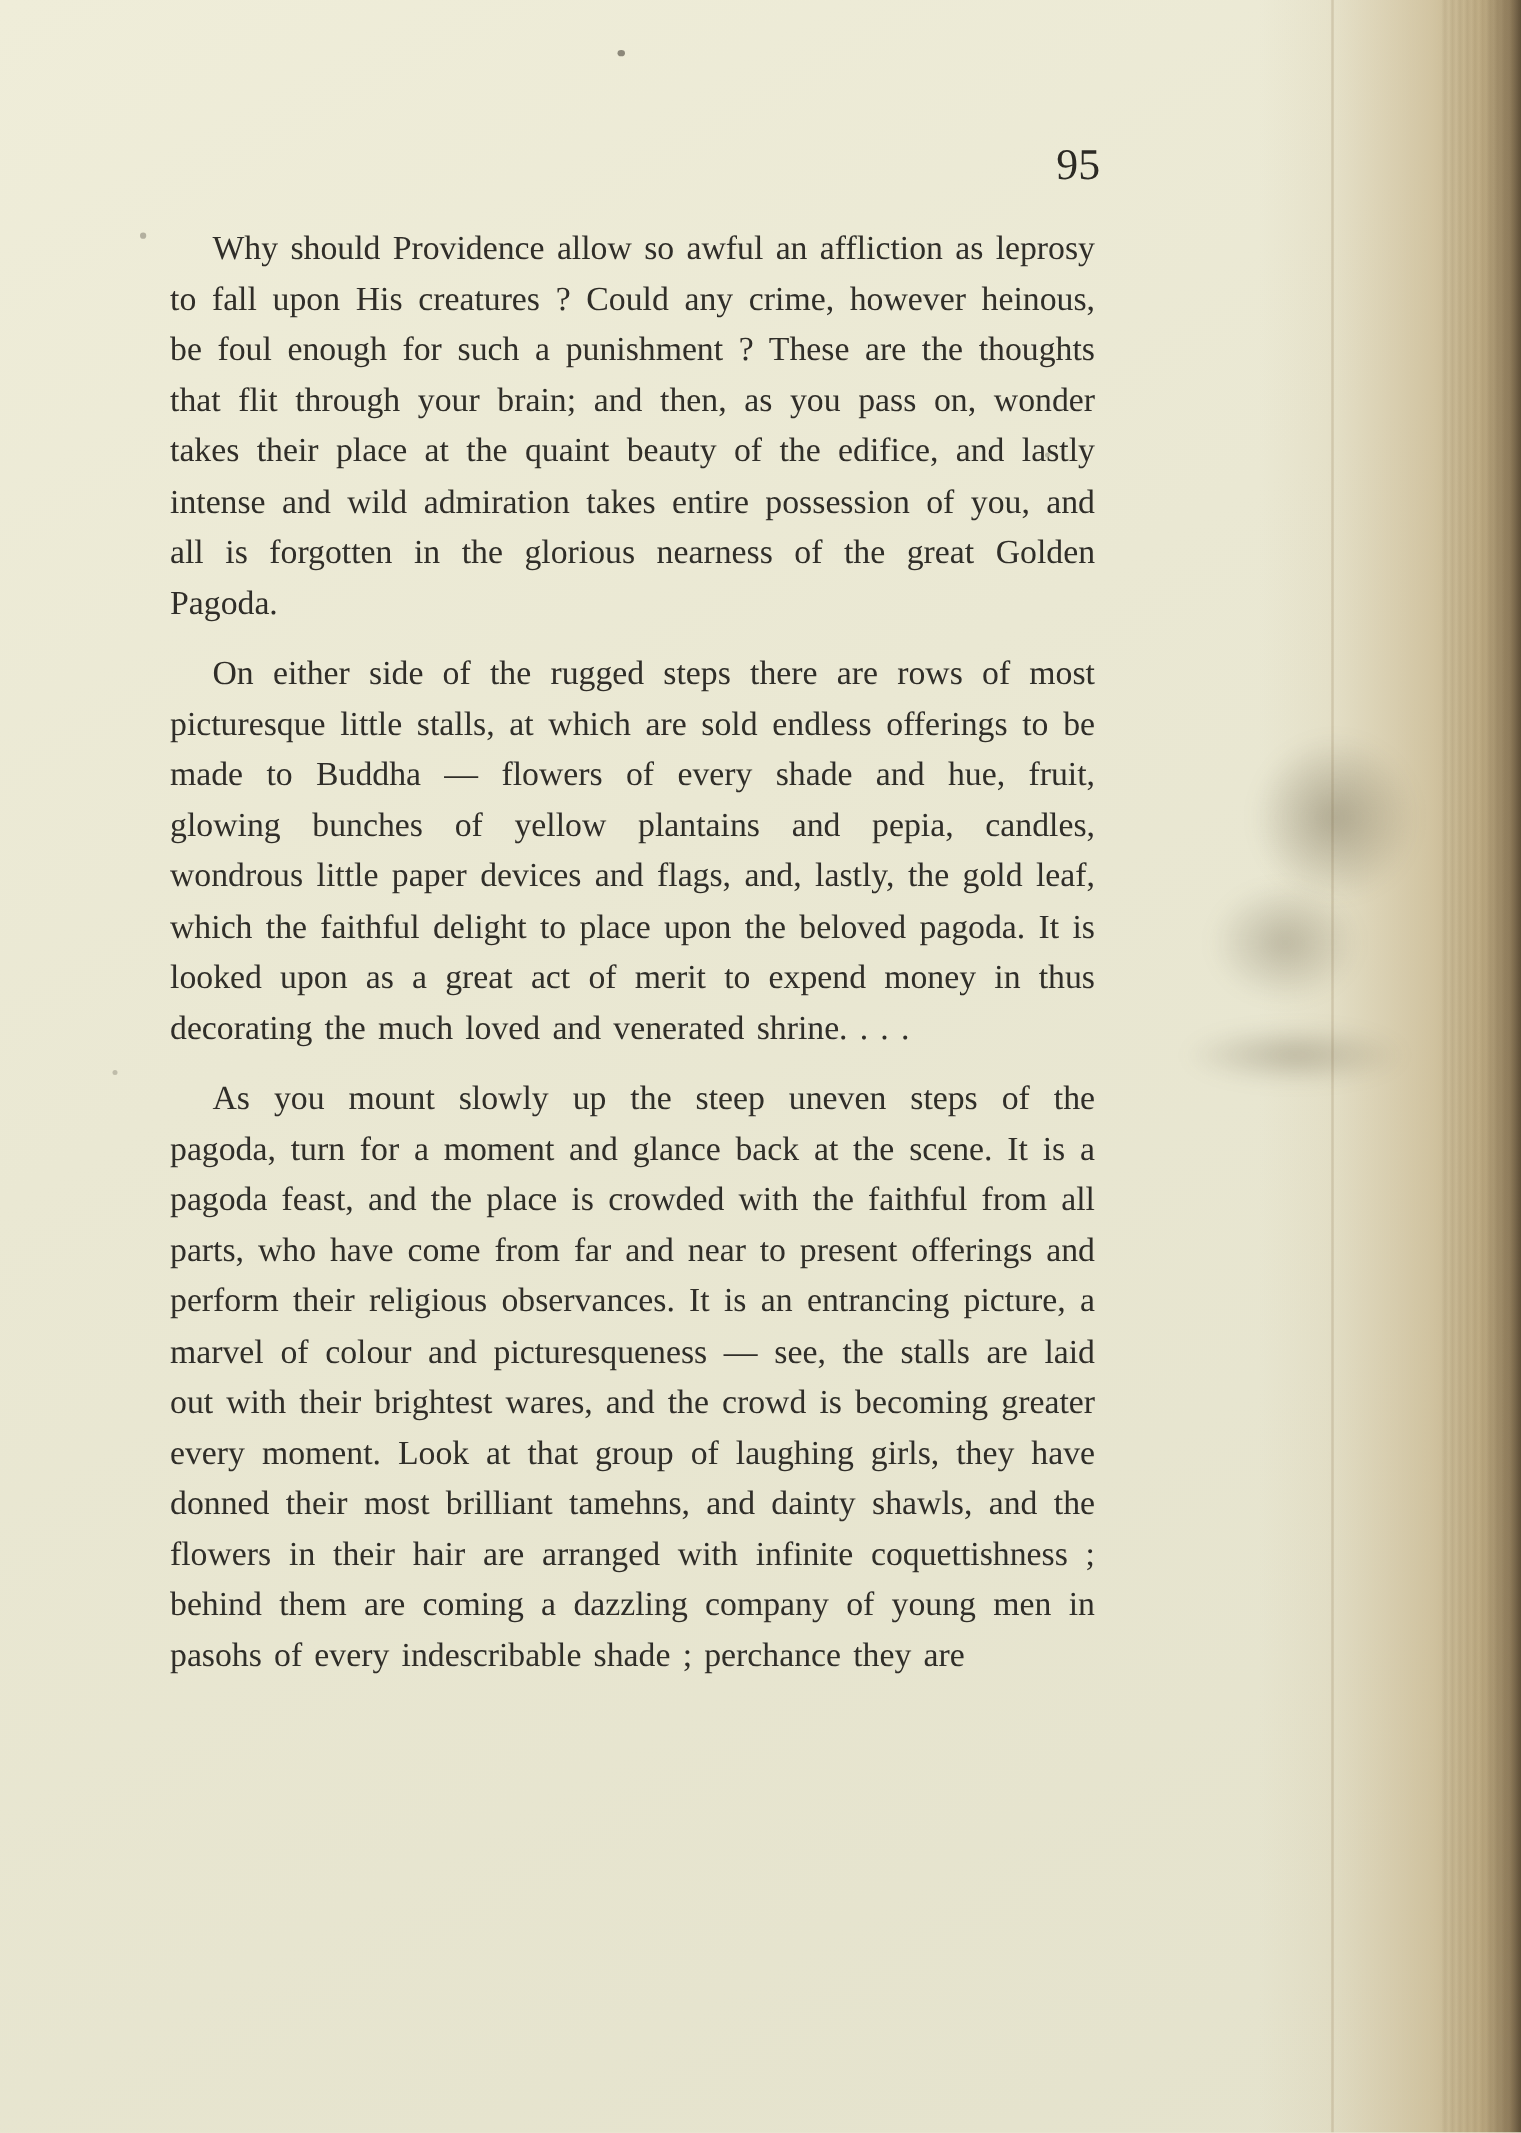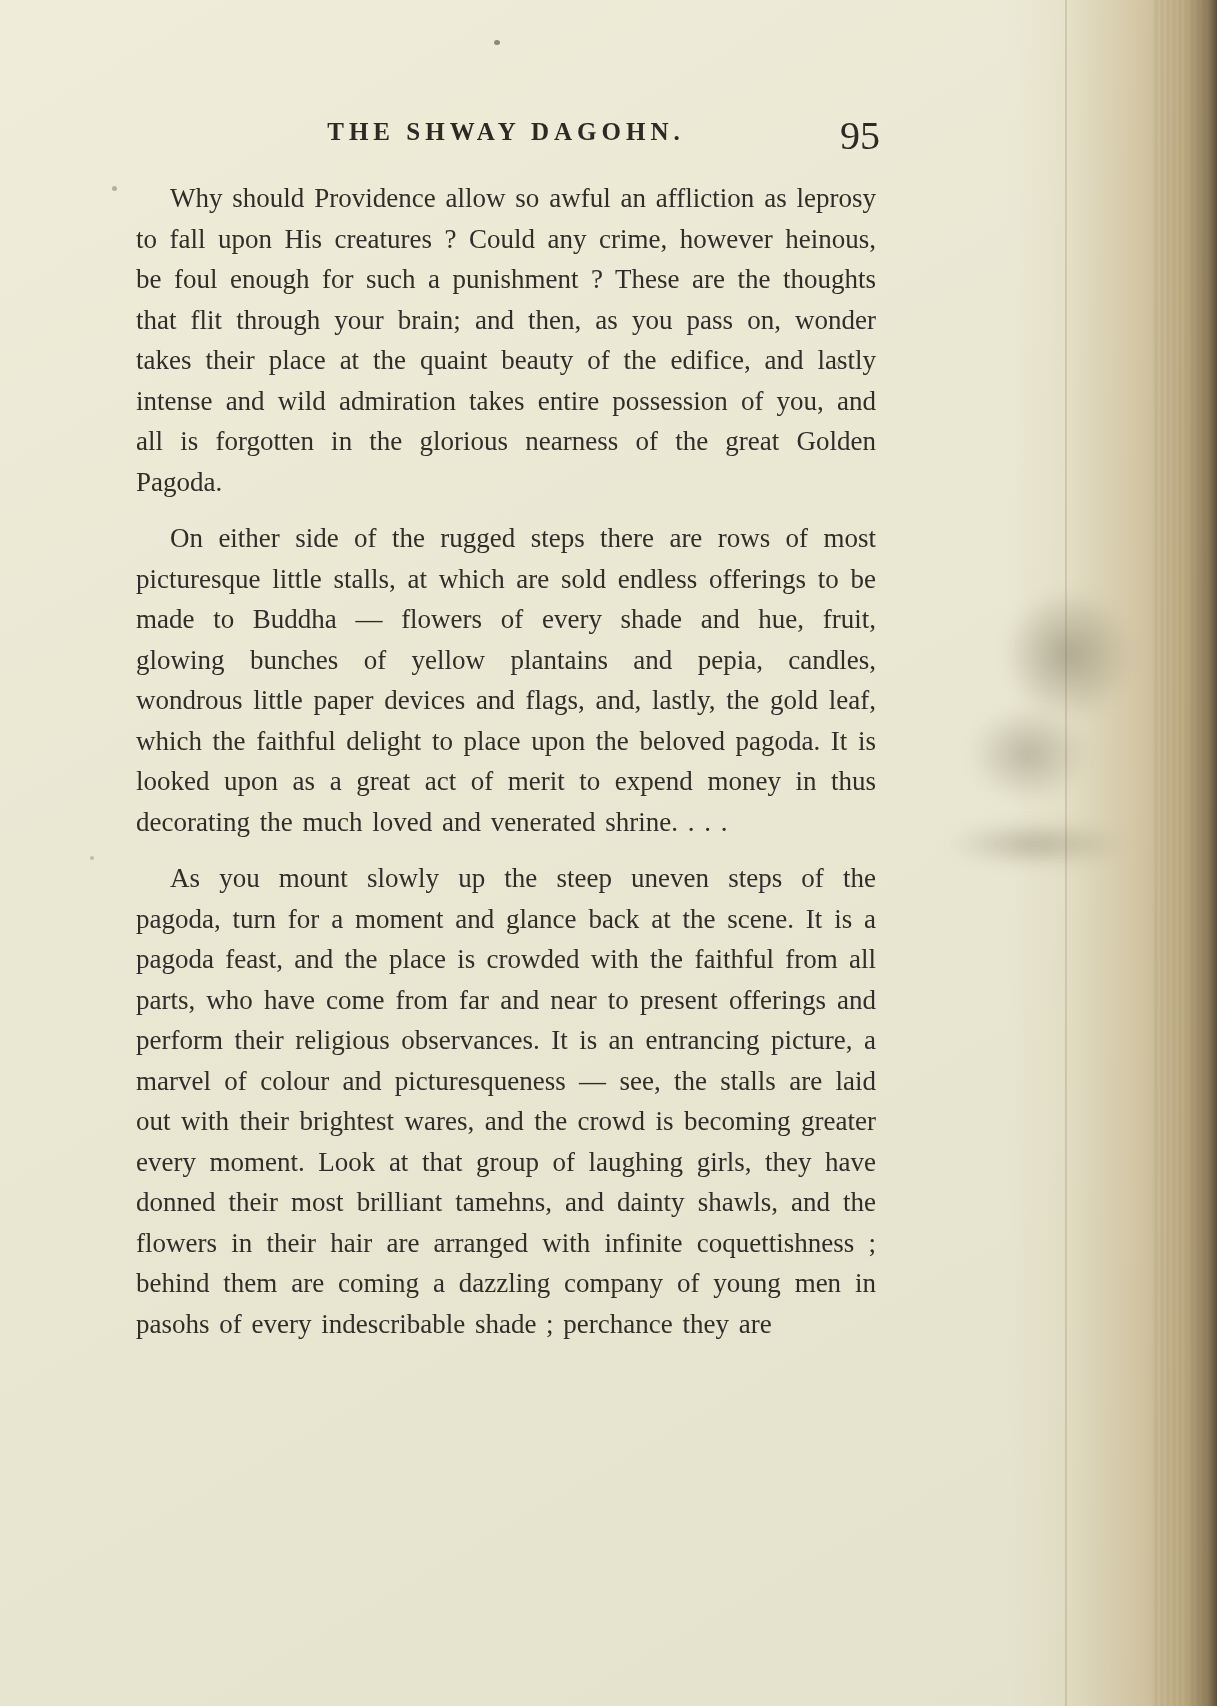--- a/index.html
+++ b/index.html
@@ -92,21 +92,21 @@
     font-weight: bold;
     font-size: 25px;
     letter-spacing: 5px;
     color: #2c2a24;
     white-space: nowrap;
   }
   .pagenum {
     position: absolute;
     right: 12px;
     top: -4px;
-    font-size: 40px;
+    font-size: 35px;
     color: #2c2a24;
     text-align: right;
   }
   .body p {
     margin: 16px;
     text-indent: 34px;
     text-align: justify;
     font-size: 27px;
     line-height: 40.5px;
     word-spacing: 3px;
@@ -126,21 +126,20 @@
   <div class="smudge s2"></div>
   <div class="smudge s3"></div>
 
   <div class="speck d1"></div>
   <div class="speck d2"></div>
   <div class="speck d3"></div>
   <div class="speck d4"></div>
 
   <div class="content">
     <div class="header">
-      <span class="title">THE SHWAY DAGOHN.</span>
       <span class="pagenum">95</span>
     </div>
 
     <div class="body">
       <p>Why should Providence allow so awful an affliction as leprosy to fall upon His creatures ? Could any crime, however heinous, be foul enough for such a punishment ? These are the thoughts that flit through your brain; and then, as you pass on, wonder takes their place at the quaint beauty of the edifice, and lastly intense and wild admiration takes entire possession of you, and all is forgotten in the glorious nearness of the great Golden Pagoda.</p>
       <p>On either side of the rugged steps there are rows of most picturesque little stalls, at which are sold endless offerings to be made to Buddha — flowers of every shade and hue, fruit, glowing bunches of yellow plantains and pepia, candles, wondrous little paper devices and flags, and, lastly, the gold leaf, which the faithful delight to place upon the beloved pagoda. It is looked upon as a great act of merit to expend money in thus decorating the much loved and venerated shrine. . . .</p>
       <p>As you mount slowly up the steep uneven steps of the pagoda, turn for a moment and glance back at the scene. It is a pagoda feast, and the place is crowded with the faithful from all parts, who have come from far and near to present offerings and perform their religious observances. It is an entrancing picture, a marvel of colour and picturesqueness — see, the stalls are laid out with their brightest wares, and the crowd is becoming greater every moment. Look at that group of laughing girls, they have donned their most brilliant tamehns, and dainty shawls, and the flowers in their hair are arranged with infinite coquettishness ; behind them are coming a dazzling company of young men in pasohs of every indescribable shade ; perchance they are</p>
     </div>
   </div>
 

